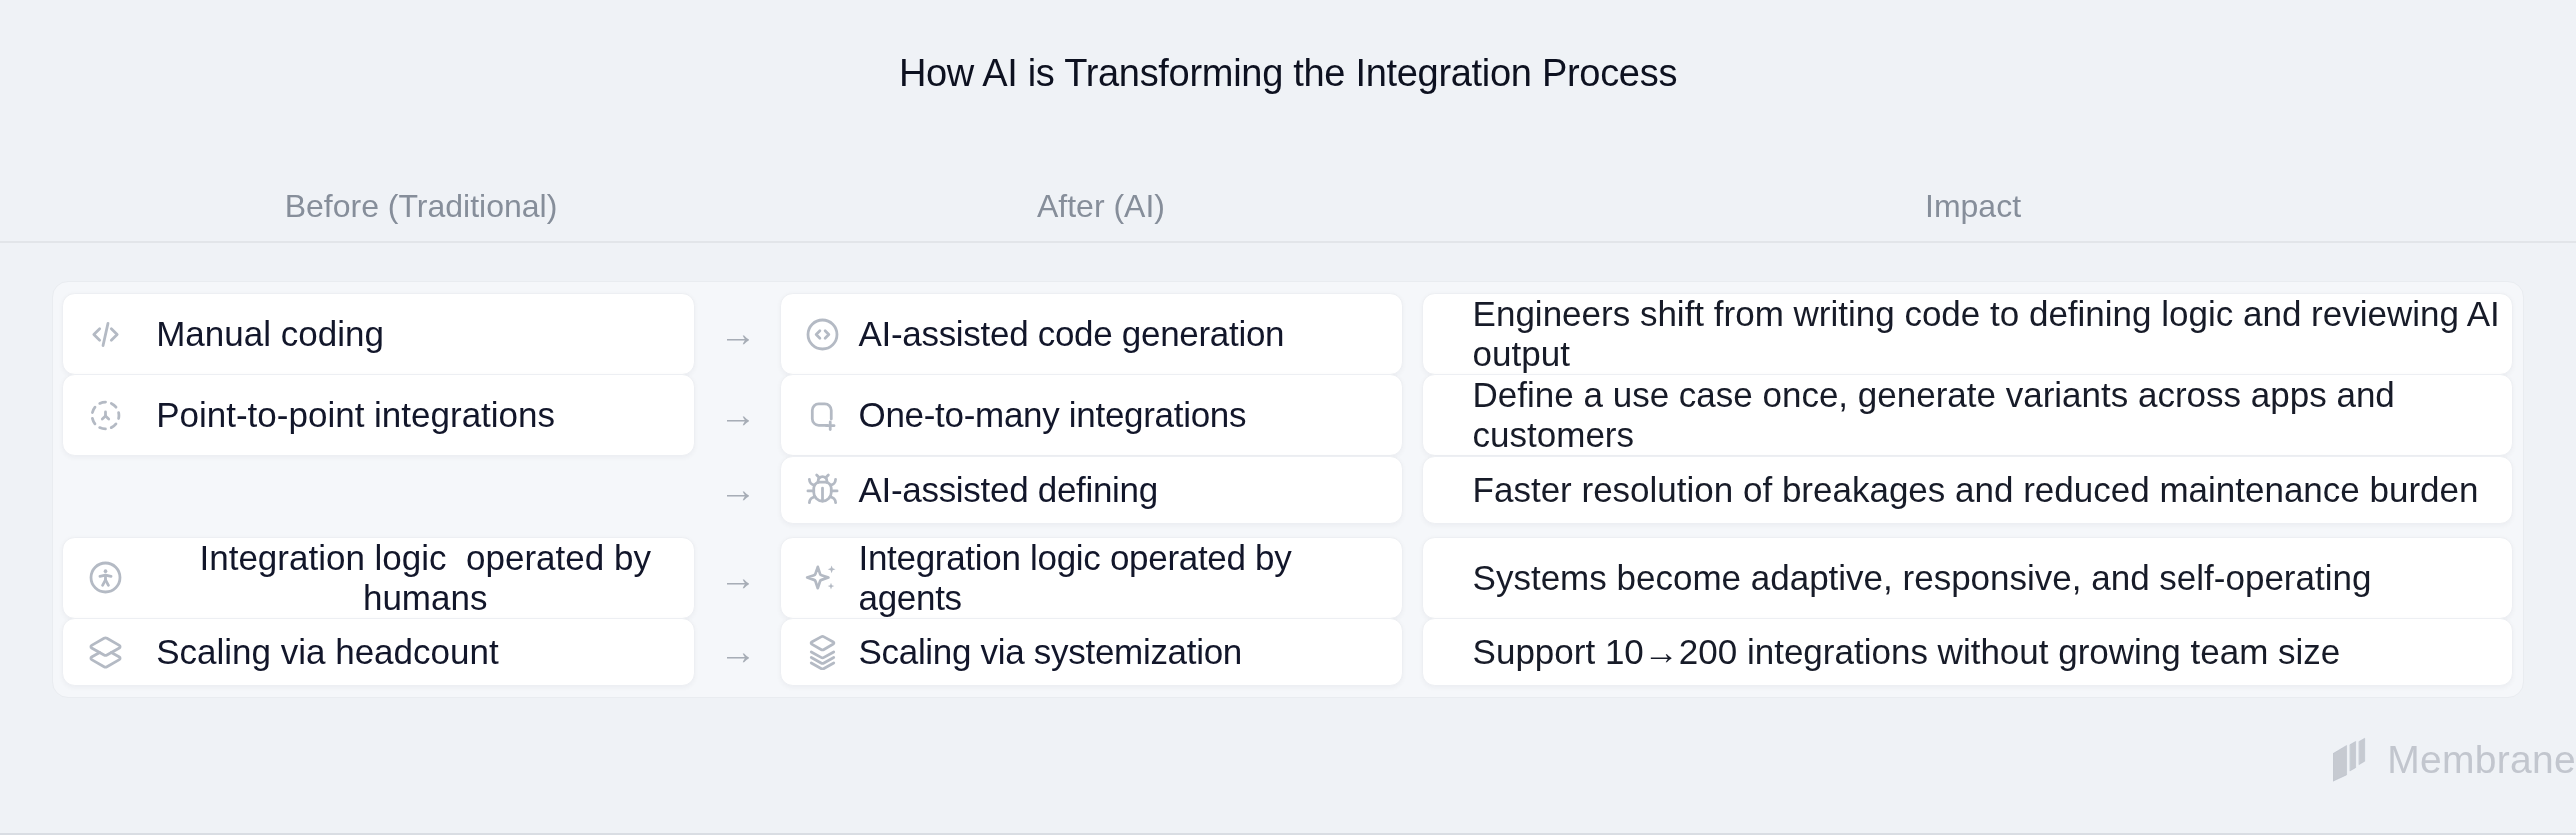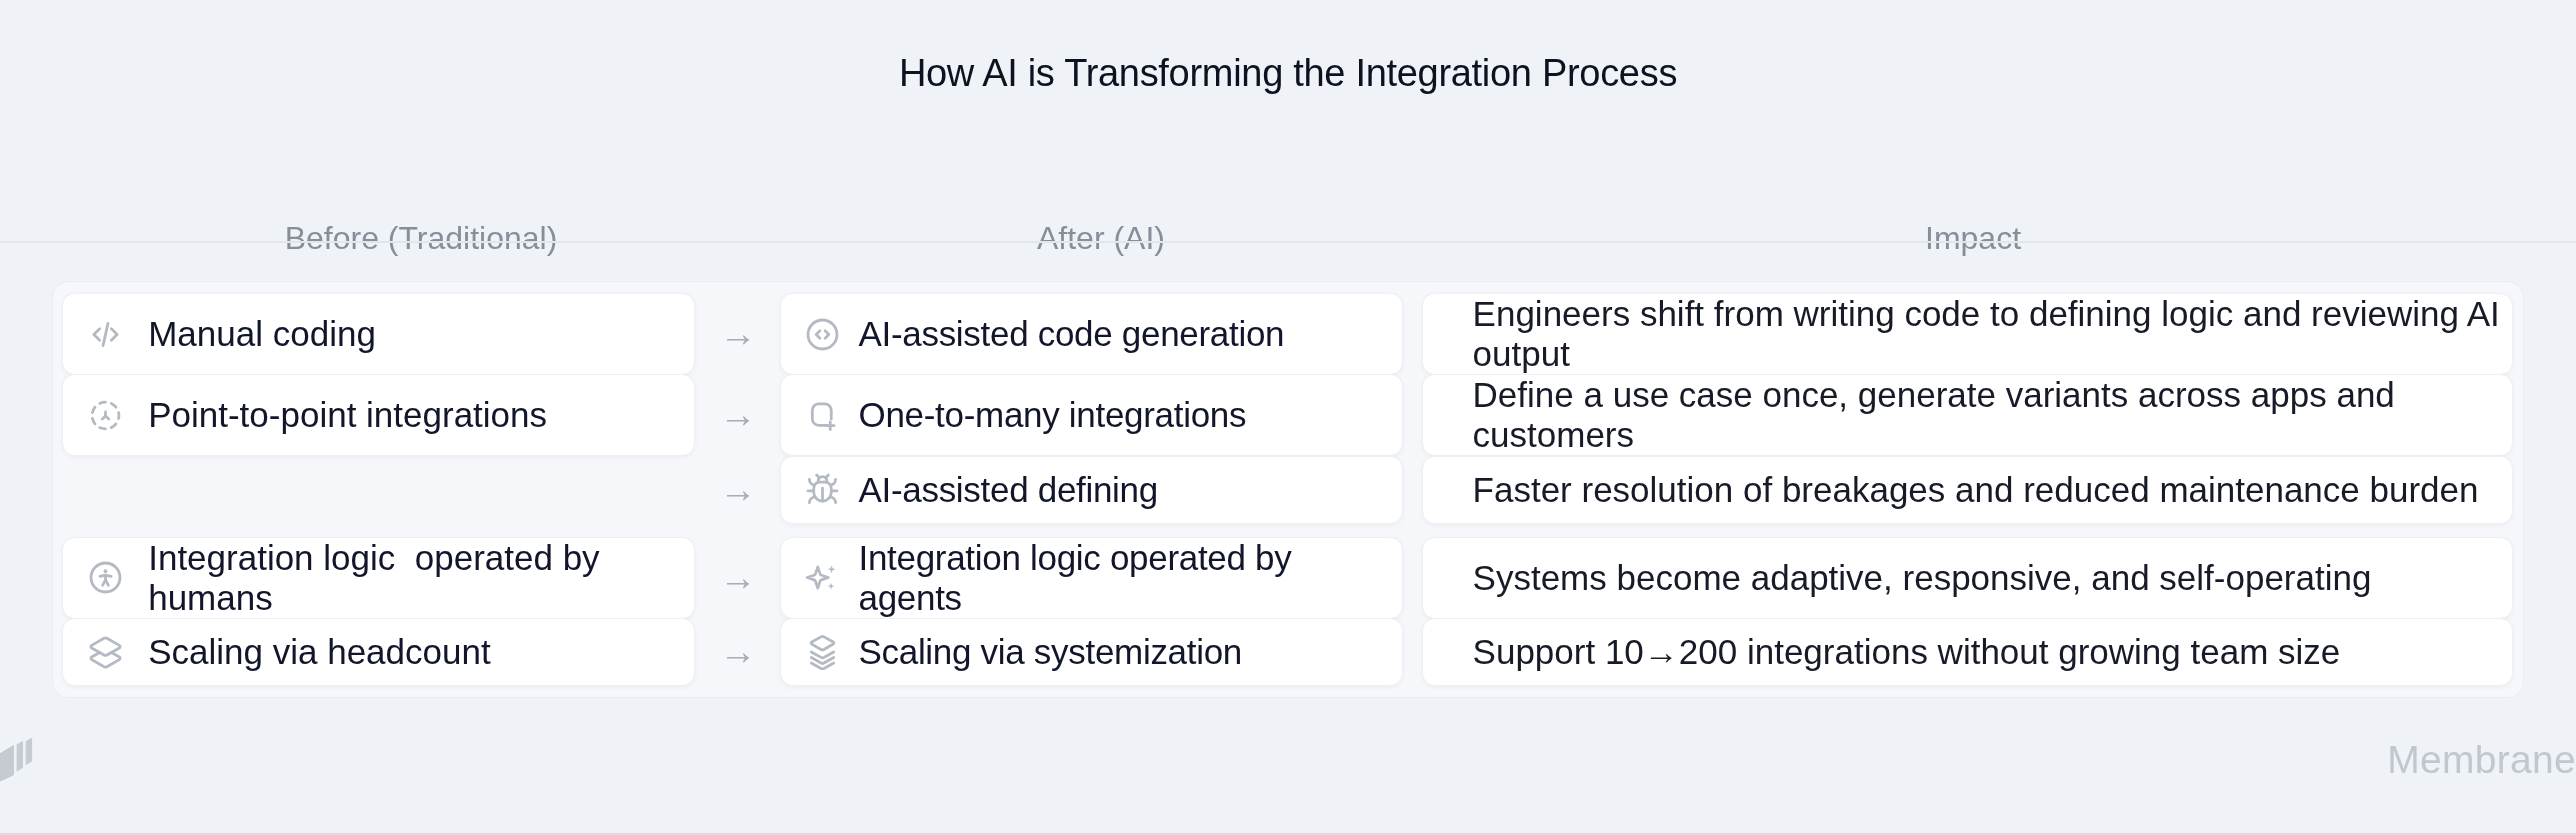--- a/index.html
+++ b/index.html
@@ -16,21 +16,21 @@
     text-align:center;
     font-size:38px;font-weight:400;color:#0d1120;
     letter-spacing:-0.3px;
   }
   .headers{
     position:absolute;top:188px;left:62px;width:2462px;
     display:grid;grid-template-columns:718px 642px 1102px;
   }
   .col-header{
     text-align:center;
-    font-size:32px;font-weight:400;color:#868e9a;margin-top:32px;
+    font-size:32px;font-weight:400;color:#868e9a;
   }
   .divider{
     position:absolute;top:241px;left:0;width:2576px;height:1.7px;
     background:#e2e5e9;
   }
   .container{
     position:absolute;top:281px;left:52px;width:2472px;
     box-sizing:border-box;
     background:#f5f7fa;
     border:0.9px solid #e9ecf0;
@@ -45,38 +45,38 @@
   }
   .row:last-child{margin-bottom:0;}
   .cell{
     box-sizing:border-box;
     background:#ffffff;
     border:1.2px solid #edeff3;
     border-radius:12.7px;
     display:flex;align-items:center;
     box-shadow:0 1.2px 5.8px rgba(20,30,50,0.04);
   }
-  .cell.before{grid-column:1;padding-left:23px;gap:24px;}
+  .cell.before{grid-column:1;padding-left:23px;gap:32px;text-align:center;}
   .cell.after {grid-column:3;padding-left:22px;gap:17.3px;}
   .cell.impact{grid-column:5;padding-left:25.4px;}
   .arrow-cell{
     grid-column:2;
     display:flex;align-items:center;justify-content:center;
     font-size:37px;color:#a7adb6;
   }
   .label{font-size:35px;color:#12162a;white-space:pre-wrap;}
   .label.before-label{font-weight:400;}
   .label.after-label{font-weight:400;letter-spacing:-0.3px;}
   .label.impact-label{font-weight:400;color:#171b28;margin-left:24px;}
   .icon{flex:0 0 auto;display:flex;align-items:center;justify-content:center;width:38px;}
   .icon svg{stroke:#b4bac4;fill:none;stroke-linecap:round;stroke-linejoin:round;}
   .icon .fillpart{fill:#b4bac4;stroke:none;}
   .footer{
     position:absolute;top:732px;left:0;width:2576px;height:55px;
-    display:flex;align-items:center;justify-content:space-between;gap:16px;
+    display:flex;align-items:center;justify-content:flex-end;gap:16px;
   }
   .brand-text{font-size:39px;font-weight:500;color:#c2c6ce;letter-spacing:0.3px;}
   .bottom-edge{
     position:absolute;bottom:0;left:0;width:2576px;height:2.9px;
     background:#d9dde3;
   }
 </style>
 </head>
 <body>
 

